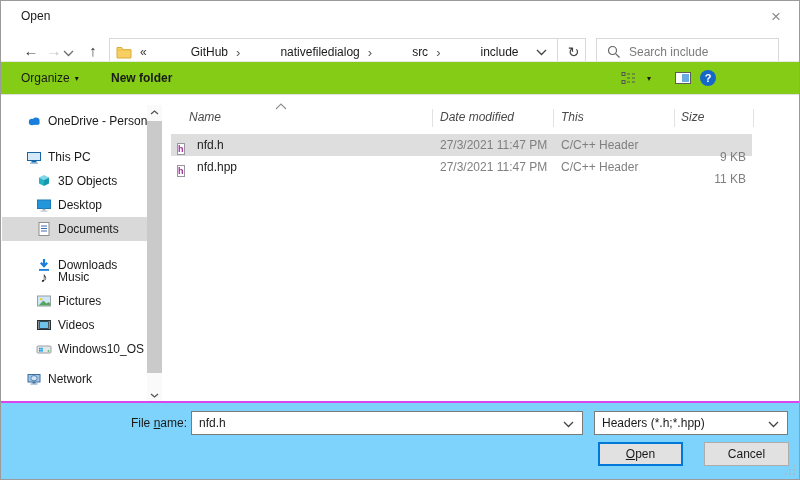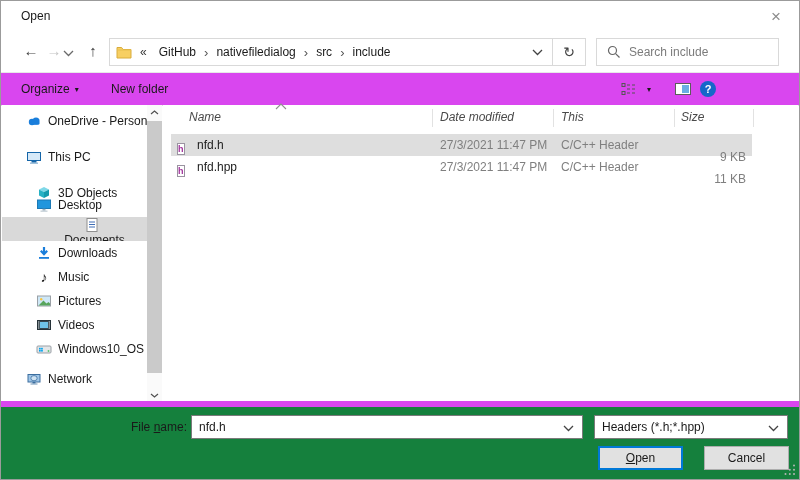--- a/index.html
+++ b/index.html
@@ -17,36 +17,36 @@
   
   .navrow{position:absolute;left:0;top:31px;right:0;height:40px;}
   .navbtn{position:absolute;top:7px;width:24px;height:24px;text-align:center;line-height:24px;
           font-size:15px;color:#414141;}
   .navbtn.disabled{color:#c5c5c5;}
   .nav-chev{position:absolute;left:62px;top:14px;width:16px;height:12px;}
   .addressbar{position:absolute;left:108px;top:6px;width:477px;height:28px;border:1px solid #d9d9d9;
               box-sizing:border-box;display:flex;align-items:center;background:#fff;}
   .addr-folder{margin-left:6px;display:flex;}
   .crumb-ovf{padding:0 4px 0 8px;color:#333;}
-  .crumb{padding:0 8px;white-space:nowrap;cursor:pointer;}
+  .crumb{padding:0 8px;white-space:nowrap;cursor:pointer;margin-left:32px;}
   .crumb-sep{color:#555;font-size:13px;}
   .addr-right{margin-left:auto;display:flex;align-items:center;height:100%;}
   .addr-chev{width:30px;height:100%;display:flex;align-items:center;justify-content:center;}
   .addr-div{width:1px;height:100%;background:#d9d9d9;}
   .refresh-btn{width:32px;height:100%;text-align:center;line-height:26px;font-size:14px;color:#414141;}
   .searchbox{position:absolute;left:595px;top:6px;width:183px;height:28px;border:1px solid #d9d9d9;
              box-sizing:border-box;display:flex;align-items:center;background:#fff;}
   .searchbox svg{margin:0 8px 0 10px;flex:none;}
   .searchbox input{border:none;outline:none;flex:1;font-family:"Liberation Sans",sans-serif;
                    font-size:12px;color:#1a1a1a;background:transparent;min-width:0;padding:0;}
   .searchbox input::placeholder{color:#7b7b7b;opacity:1;}
 
   
-  .toolbar{position:absolute;left:0;top:71px;right:0;height:32px;border-top:1px solid #e8e8e8;
-           border-bottom:1px solid #e0e0e0;box-sizing:content-box;background:#d946ef;}
+  .toolbar{position:absolute;left:0;top:60px;right:0;height:32px;border-top:1px solid #e8e8e8;
+           border-bottom:1px solid #e0e0e0;box-sizing:content-box;background:#84cc16;}
   .tool-item{position:absolute;top:0;height:32px;line-height:32px;cursor:pointer;color:#1a1a1a;}
   .tool-caret{font-size:8px;position:relative;top:-1px;margin-left:5px;}
   .views-group{position:absolute;left:620px;top:9px;display:flex;align-items:center;}
   .views-caret{font-size:8px;margin-left:8px;color:#1a1a1a;}
   .preview-btn{position:absolute;left:674px;top:10px;width:16px;height:12px;border:1px solid #5c5c5c;
                background:#fff;box-sizing:border-box;}
   .preview-fill{position:absolute;right:1px;top:1px;bottom:1px;width:7px;background:#6aade4;}
   .help-btn{position:absolute;left:699px;top:8px;width:16px;height:16px;border-radius:50%;
             background:#1667c9;color:#fff;font-weight:bold;text-align:center;line-height:16px;
             font-size:11px;cursor:pointer;}
@@ -78,22 +78,22 @@
   .cell{position:absolute;top:0;height:22px;line-height:22px;white-space:nowrap;}
   .c-icon{left:6px;top:3px;}
   .c-name{left:26px;color:#1c1c1c;}
   .c-date{left:269px;color:#7f7f7f;}
   .c-type{left:390px;color:#7f7f7f;}
   .c-size{left:480px;width:95px;text-align:right;color:#7f7f7f;margin-top:12px;}
   .ficon{width:11px;height:14px;border:1px solid #9a93a0;background:#fff;box-sizing:border-box;
          font-size:9px;color:#a12f9b;text-align:center;line-height:12px;font-weight:bold;}
 
   
-  .footer{position:absolute;left:0;right:0;bottom:0;height:78px;background:#15803d;
-          border-top:6px solid #d946ef;box-sizing:border-box;}
+  .footer{position:absolute;left:0;right:0;bottom:0;height:78px;background:#7dd3fc;
+          border-top:2px solid #d946ef;box-sizing:border-box;}
   .fn-label{position:absolute;left:0;top:13px;width:186px;text-align:right;}
   .mn{text-decoration:underline;}
   .fn-input{position:absolute;left:190px;top:8px;width:392px;height:24px;border:1px solid #7a7a7a;
             background:#fff;box-sizing:border-box;}
   .fn-input input{position:absolute;left:0;top:0;width:100%;height:100%;border:none;outline:none;
                   padding:0 24px 0 7px;box-sizing:border-box;font-family:"Liberation Sans",sans-serif;
                   font-size:12px;color:#1a1a1a;background:transparent;}
   .fn-chev{position:absolute;right:8px;top:9px;}
   .filter-box{position:absolute;left:593px;top:8px;width:194px;height:24px;border:1px solid #7a7a7a;
               background:#fff;box-sizing:border-box;line-height:22px;padding-left:7px;cursor:pointer;}
@@ -166,21 +166,21 @@
         <line x1="8.6" y1="8.6" x2="12.5" y2="12.5" stroke="#666" stroke-width="1.2"></line>
       </svg>
       <input type="text" placeholder="Search include" style="">
     </div>
   </div>
 
   <div class="toolbar">
     <span class="tool-item" style="left:20px;">
       <span>Organize</span><span class="tool-caret">▾</span>
     </span>
-    <span class="tool-item" style="left:110px;">
+    <span class="tool-item" style="left:110px;font-weight:bold;">
       <span>New folder</span>
     </span>
     <span class="views-group">
       <svg width="18" height="14" viewBox="0 0 18 14">
         <rect x="1" y="1.5" width="3" height="3" fill="none" stroke="#555" stroke-width="1"></rect>
         <rect x="1" y="9.5" width="3" height="3" fill="none" stroke="#555" stroke-width="1"></rect>
         <line x1="6" y1="3" x2="16" y2="3" stroke="#555" stroke-width="1.2" stroke-dasharray="3,2"></line>
         <line x1="6" y1="7" x2="16" y2="7" stroke="#555" stroke-width="1.2" stroke-dasharray="3,2"></line>
         <line x1="6" y1="11" x2="16" y2="11" stroke="#555" stroke-width="1.2" stroke-dasharray="3,2"></line>
       </svg>
@@ -213,21 +213,21 @@
       <span class="sicon">
         <svg width="16" height="16" viewBox="0 0 16 16">
           <rect x="1.5" y="3.5" width="13" height="8" fill="#d6e9f8" stroke="#1565a8"></rect>
           <rect x="5.5" y="12" width="5" height="1.6" fill="#1565a8"></rect>
           <rect x="4" y="13.6" width="8" height="1.1" fill="#7aa7cc"></rect>
         </svg>
       </span>
       <span class="slabel">This PC</span>
     </div>
 
-    <div class="side-item lvl1" style="top:64px;margin-top:12px;">
+    <div class="side-item lvl1" style="top:64px;">
       <span class="sicon">
         <svg width="16" height="16" viewBox="0 0 16 16">
           <polygon points="8,2 13,4.5 8,7 3,4.5" fill="#7fd8e8"></polygon>
           <polygon points="3,4.5 8,7 8,13 3,10.5" fill="#27b1c4"></polygon>
           <polygon points="13,4.5 8,7 8,13 13,10.5" fill="#149aad"></polygon>
         </svg>
       </span>
       <span class="slabel">3D Objects</span>
     </div>
 
@@ -235,33 +235,33 @@
       <span class="sicon">
         <svg width="16" height="16" viewBox="0 0 16 16">
           <rect x="1.5" y="3" width="13" height="8.5" fill="#2196dd" stroke="#1b79b5"></rect>
           <rect x="6.5" y="11.8" width="3" height="1.8" fill="#9bb0bd"></rect>
           <rect x="4.5" y="13.6" width="7" height="1.1" fill="#b9c6cf"></rect>
         </svg>
       </span>
       <span class="slabel">Desktop</span>
     </div>
 
-    <div class="side-item lvl1 sel" style="top:112px;flex-direction:column;">
+    <div class="side-item lvl1 sel" style="top:112px;">
       <span class="sicon">
         <svg width="16" height="16" viewBox="0 0 16 16">
           <rect x="3" y="1.5" width="10" height="13" fill="#fff" stroke="#8f8f8f"></rect>
           <line x1="5" y1="5" x2="11" y2="5" stroke="#3e6db5" stroke-width="1"></line>
           <line x1="5" y1="7.5" x2="11" y2="7.5" stroke="#3e6db5" stroke-width="1"></line>
           <line x1="5" y1="10" x2="11" y2="10" stroke="#3e6db5" stroke-width="1"></line>
         </svg>
       </span>
       <span class="slabel">Documents</span>
     </div>
 
-    <div class="side-item lvl1" style="top:136px;">
+    <div class="side-item lvl1" style="top:148px;">
       <span class="sicon">
         <svg width="16" height="16" viewBox="0 0 16 16">
           <path d="M8 2 v6.5 M4.8 5.8 L8 9.2 L11.2 5.8" stroke="#1a7edb" stroke-width="2.2" fill="none"></path>
           <rect x="3" y="12" width="10" height="1.8" fill="#1a7edb"></rect>
         </svg>
       </span>
       <span class="slabel">Downloads</span>
     </div>
 
     <div class="side-item lvl1" style="top:160px;">

